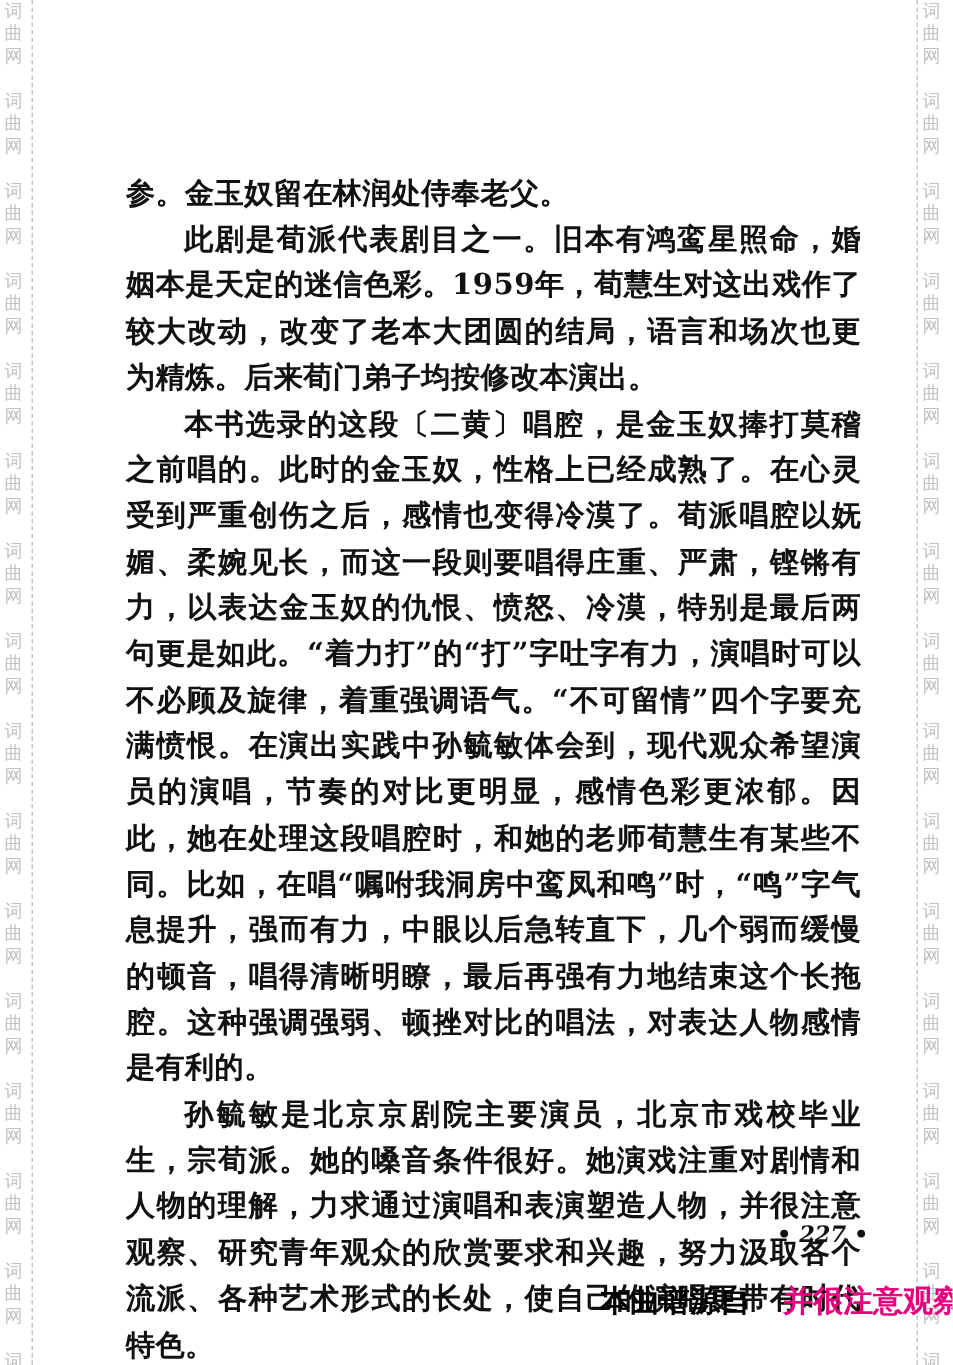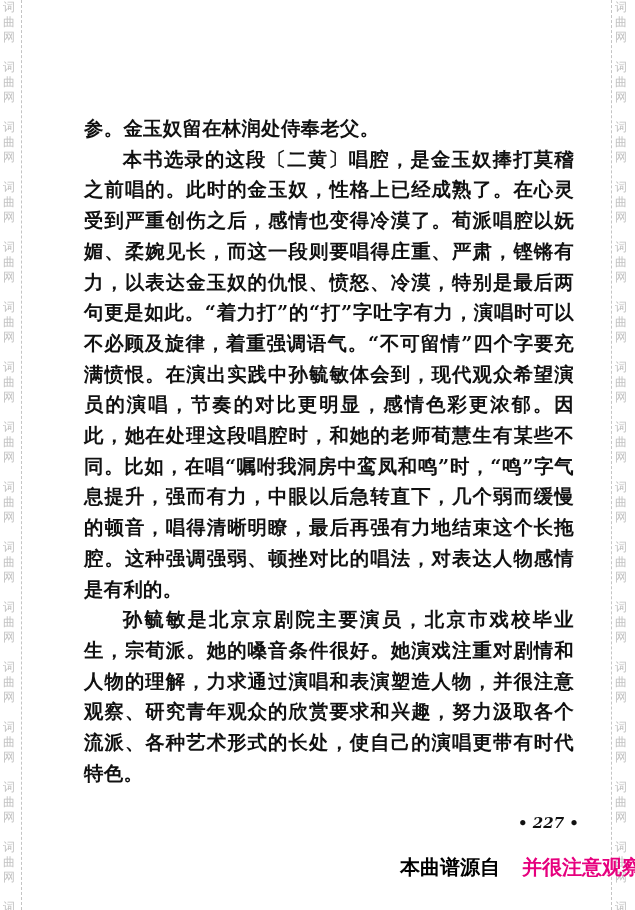--- a/index.html
+++ b/index.html
@@ -137,20 +137,21 @@
     <span class="wm-char" style="top: 840px;">词</span>
     <span class="wm-char" style="top: 855px;">曲</span>
     <span class="wm-char" style="top: 870px;">网</span>
     <span class="wm-char" style="top: 900px;">词</span>
   </div>
 <div class="wm-line left"></div>
 <div class="wm-line right"></div>
 
 <div class="page-text">
   <p>参。金玉奴留在林润处侍奉老父。</p>
+  <p class="indent">此剧是荀派代表剧目之一。旧本有鸿鸾星照命，婚姻本是天定的迷信色彩。1959年，荀慧生对这出戏作了较大改动，改变了老本大团圆的结局，语言和场次也更为精炼。后来荀门弟子均按修改本演出。</p>
   <p class="indent">本书选录的这段〔二黄〕唱腔，是金玉奴捧打莫稽之前唱的。此时的金玉奴，性格上已经成熟了。在心灵受到严重创伤之后，感情也变得冷漠了。荀派唱腔以妩媚、柔婉见长，而这一段则要唱得庄重、严肃，铿锵有力，以表达金玉奴的仇恨、愤怒、冷漠，特别是最后两句更是如此。“着力打”的“打”字吐字有力，演唱时可以不必顾及旋律，着重强调语气。“不可留情”四个字要充满愤恨。在演出实践中孙毓敏体会到，现代观众希望演员的演唱，节奏的对比更明显，感情色彩更浓郁。因此，她在处理这段唱腔时，和她的老师荀慧生有某些不同。比如，在唱“嘱咐我洞房中鸾凤和鸣”时，“鸣”字气息提升，强而有力，中眼以后急转直下，几个弱而缓慢的顿音，唱得清晰明瞭，最后再强有力地结束这个长拖腔。这种强调强弱、顿挫对比的唱法，对表达人物感情是有利的。</p>
   <p class="indent">孙毓敏是北京京剧院主要演员，北京市戏校毕业生，宗荀派。她的嗓音条件很好。她演戏注重对剧情和人物的理解，力求通过演唱和表演塑造人物，并很注意观察、研究青年观众的欣赏要求和兴趣，努力汲取各个流派、各种艺术形式的长处，使自己的演唱更带有时代特色。</p>
 </div>
 
 <div class="page-number">• 227 •</div>
 
 <div class="footer">
   <span class="src-label">本曲谱源自</span><span class="src-site">并很注意观察</span>
 </div>
 

